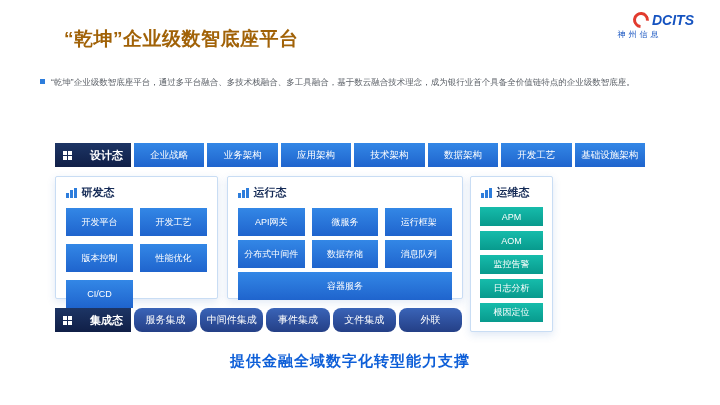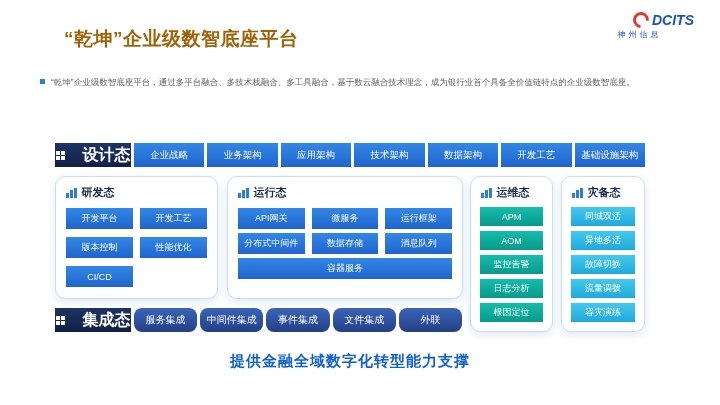--- a/index.html
+++ b/index.html
@@ -20,30 +20,30 @@
   .logo-sub { font-size:8px; color:#1553c0; letter-spacing:3px; margin-top:1px; }
 
   
   .title { position:absolute; left:40px; top:26px; font-size:19px; font-weight:bold; color:#a16207; letter-spacing:0.5px;margin-left:24px; }
   .bullet-row { position:absolute; left:40px; top:76px; width:650px; display:flex; gap:6px; align-items:flex-start; }
   .bullet-sq { width:5px; height:5px; background:#2d7ddc; margin-top:3px; flex:0 0 5px; }
   .bullet-text { font-size:8.5px; color:#5a5f66; line-height:1.5;text-align:center; }
 
   
   .row { position:absolute; display:flex; gap:3px; height:24px; }
-  .dark-label { flex:0 0 76px; background:linear-gradient(180deg,#1d3565,#101f47); color:#fff; display:flex; align-items:center; justify-content:center; gap:18px; font-size:16px; font-weight:bold; }
+  .dark-label { flex:0 0 76px; background:linear-gradient(180deg,#1d3565,#101f47); color:#fff; display:flex; align-items:center; justify-content:center; gap:18px; font-size:11px; font-weight:bold; }
   .blue-box { flex:1; background:linear-gradient(180deg,#3387e6,#1f64cd); color:#fff; display:flex; align-items:center; justify-content:center; font-size:9.5px; }
   .int-box { flex:1; background:linear-gradient(180deg,#3a64b8,#243f86); color:#fff; display:flex; align-items:center; justify-content:center; font-size:10px;border-radius:8px; }
 
   .design-row { left:55px; top:143px; width:590px; }
   .int-row { left:55px; top:308px; width:407px; }
 
-  .panel { position:absolute; background:#fff; border:1px solid #c9ddf4; border-radius:10px; box-shadow:0 3px 8px rgba(40,100,190,.15); }
+  .panel { position:absolute; background:#fff; border:1px solid #c9ddf4; border-radius:2px; box-shadow:0 3px 8px rgba(40,100,190,.15); }
   .panel-head { display:flex; align-items:center; gap:5px; padding:8px 0 0 10px; font-size:11px; font-weight:bold; color:#142a56; }
-  .cell { height:21px; background:linear-gradient(180deg,#3387e6,#1f64cd); color:#fff; font-size:9px; display:flex; align-items:center; justify-content:center; }
+  .cell { height:28px; background:linear-gradient(180deg,#3387e6,#1f64cd); color:#fff; font-size:9px; display:flex; align-items:center; justify-content:center; }
   .cell-sm { height:19px; color:#fff; font-size:9px; display:flex; align-items:center; justify-content:center; }
   .teal { background:linear-gradient(180deg,#16bcab,#089a8d); }
   .cyan { background:linear-gradient(180deg,#45c8ec,#1fa9dc); }
 
   #dev-panel { left:55px; top:176px; width:163px; height:123px; }
   .dev-grid { display:grid; grid-template-columns:1fr 1fr; gap:8px 7px; padding:8px 10px; }
 
   #run-panel { left:227px; top:176px; width:236px; height:123px; }
   .run-grid { display:grid; grid-template-columns:1fr 1fr 1fr; gap:4px 7px; padding:8px 10px; }
   .span3 { grid-column:1 / 4; }
@@ -150,37 +150,20 @@
     </div>
     <div class="col-list">
       <div class="cell-sm teal">APM</div>
       <div class="cell-sm teal">AOM</div>
       <div class="cell-sm teal">监控告警</div>
       <div class="cell-sm teal">日志分析</div>
       <div class="cell-sm teal">根因定位</div>
     </div>
   </div>
 
-  <div class="panel" id="dr-panel">
-    <div class="panel-head">
-      <span class="bars-ic">
-          <i></i>
-          <i></i>
-          <i></i>
-        </span>
-      <span>灾备态</span>
-    </div>
-    <div class="col-list">
-      <div class="cell-sm cyan">同城双活</div>
-      <div class="cell-sm cyan">异地多活</div>
-      <div class="cell-sm cyan">故障切换</div>
-      <div class="cell-sm cyan">流量调拨</div>
-      <div class="cell-sm cyan">容灾演练</div>
-    </div>
-  </div>
 
   <div class="row int-row">
     <div class="dark-label">
       <span class="grid-ic">
           <i></i>
           <i></i>
           <i></i>
           <i></i>
         </span>
       <span>集成态</span>

